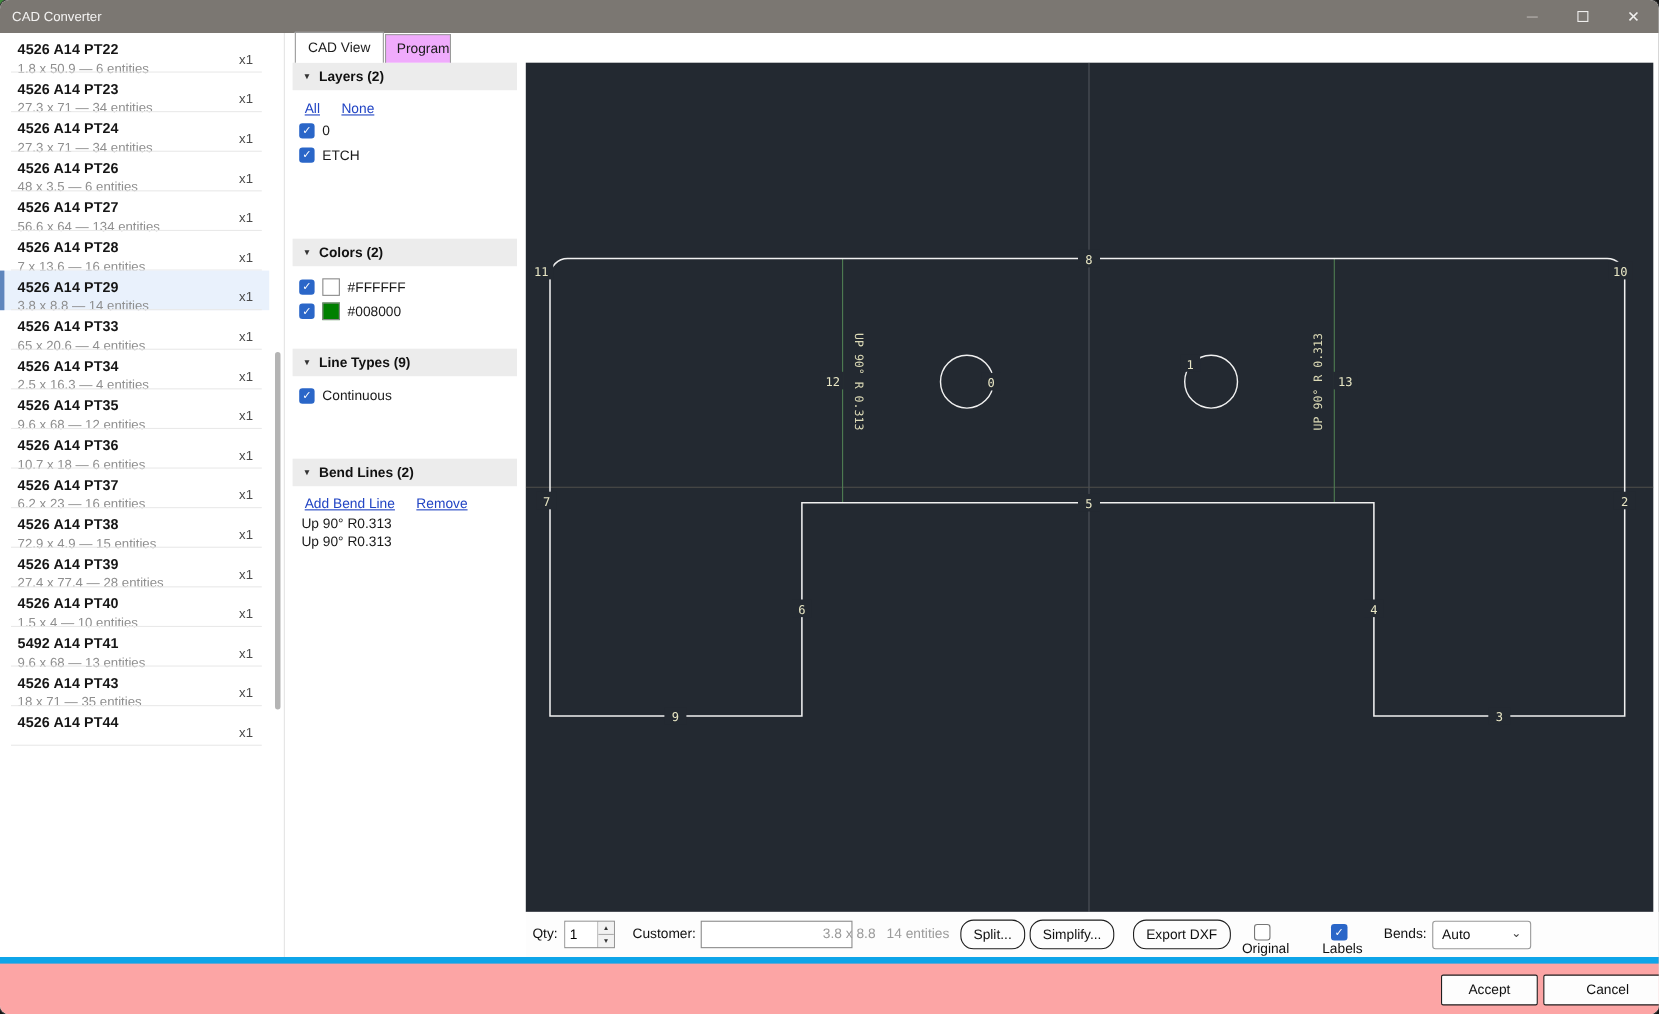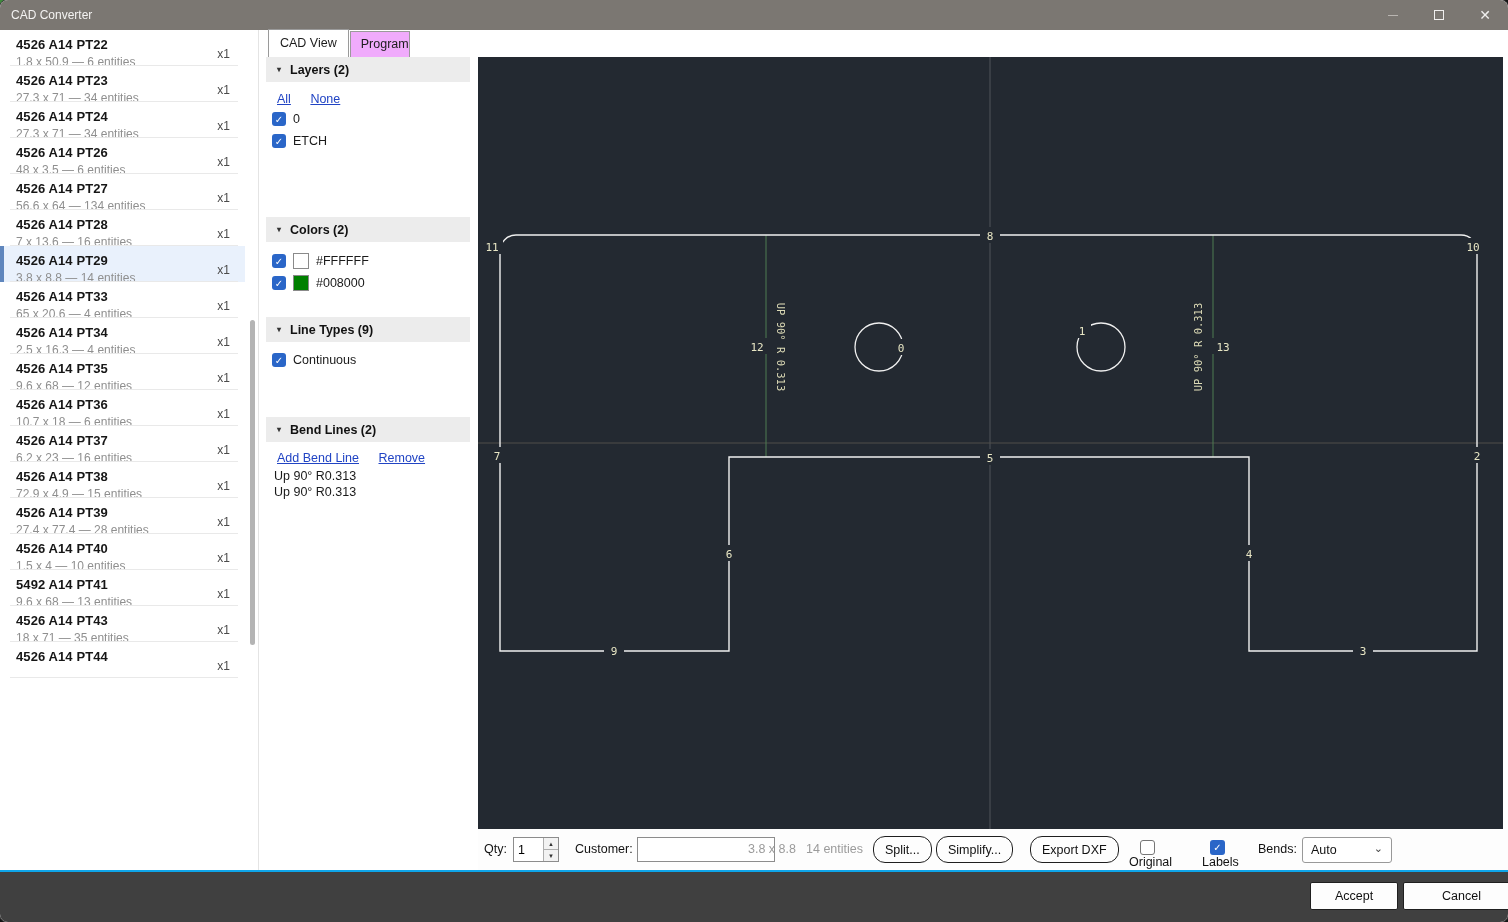--- a/index.html
+++ b/index.html
@@ -71,21 +71,21 @@
   .t-chk-row { position:absolute; top:11px; display:flex; align-items:center;flex-direction:column; }
   .t-chk { width:15px; height:15px; border-radius:3px; }
   .t-chk.unchecked { border:1px solid #767676; background:#fff; }
   .t-chk.checked { background:#2a66c8; color:#fff; font-size:10px; display:flex; align-items:center; justify-content:center; }
   .t-chk-row .lbl { font-size:12.5px; color:#111; margin-left:6px; }
   .t-select { position:absolute; left:824px; top:8px; width:90px; height:26px; border:1px solid #999; border-radius:3px;
               background:#fff; font-size:12.5px; color:#111; display:flex; align-items:center; padding-left:8px; }
   .t-select .chev { position:absolute; right:8px; top:4px; font-size:11px; color:#444; }
 
   
-  #footer { position:absolute; left:0; top:870px; width:1508px; height:52px; background:#404040; border-top:2px solid #0ea5e9;text-decoration:underline; }
+  #footer { position:absolute; left:0; top:870px; width:1508px; height:52px; background:#fca5a5; border-top:6px solid #0ea5e9;text-decoration:underline; }
   .f-btn { position:absolute; top:10px; height:28px; background:#fdfdfd; border:1px solid #1f1f1f; border-radius:2px;
            font-size:12.5px; color:#111; font-family:"Liberation Sans",sans-serif; }
   #btn-accept { left:1310px; width:88px; } #btn-cancel { left:1403px; width:117px; }
 </style>
 </head>
 <body>
 
 <div id="artifact"></div>
 
 <div id="window">

